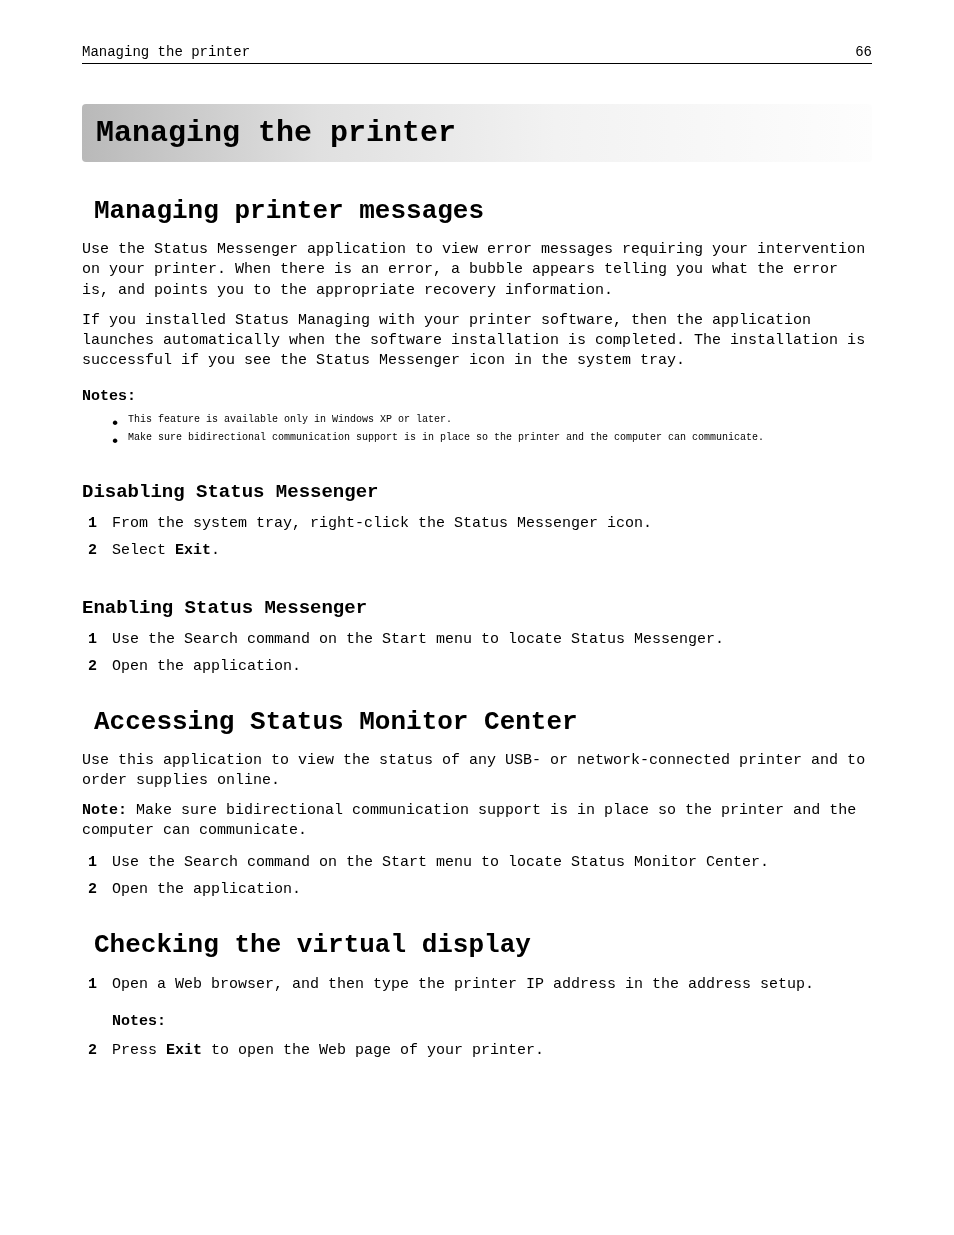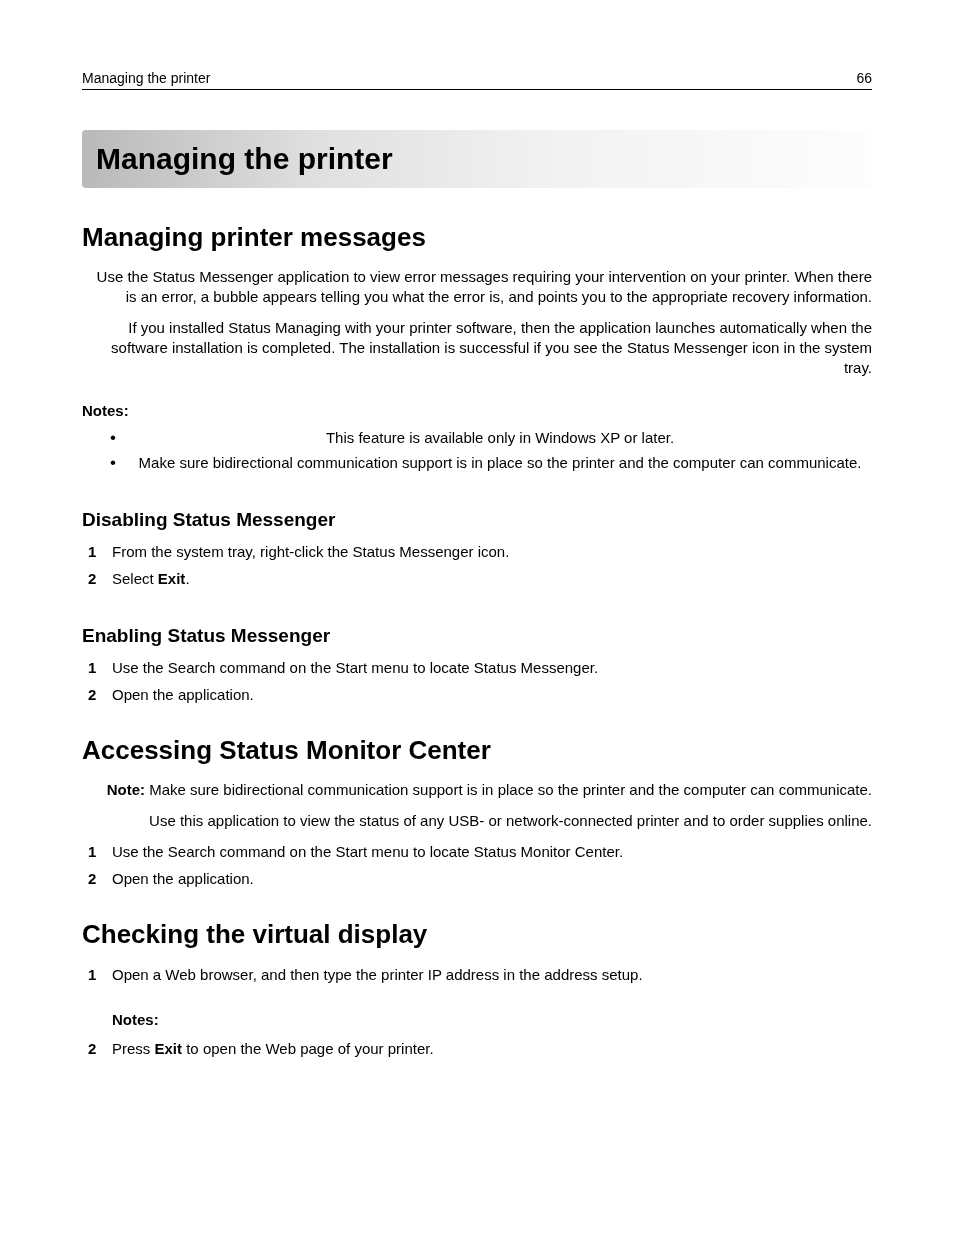--- a/index.html
+++ b/index.html
@@ -3,71 +3,70 @@
 <meta charset="utf-8">
 <style>
   body {
     font-family: "Segoe UI", "Helvetica Neue", Arial, sans-serif;
     margin: 0;
     background: #fff;
     color: #000;
     width: 954px;
   }
   .page {
-    padding: 70px 82px 60px 82px;
+    padding: 44px 82px 60px 82px;
+    font-family: Liberation Mono, monospace;
   }
   .running-header {
     display: flex;
     justify-content: space-between;
     border-bottom: 1px solid #000;
     padding-bottom: 3px;
     font-size: 14px;
     margin-bottom: 40px;
   }
   .chapter-title {
     background: linear-gradient(to right, #b9b9b9 0%, #e0e0e0 30%, #f2f2f2 60%, #fdfdfd 100%);
     font-size: 30px;
     font-weight: 700;
     padding: 12px 14px;
     border-radius: 4px;
     margin-bottom: 34px;
   }
   h1.section {
     font-size: 26px;
     font-weight: 700;
-    margin: 30px 0 14px 0;
+    margin: 30px 0 14px 12px;
   }
   h2.subsection {
     font-size: 19px;
     font-weight: 700;
     margin: 36px 0 10px 0;
   }
   p {
     font-size: 15px;
     line-height: 1.35;
     margin: 10px 0;
-    text-align: right;
   }
   .notes-label {
     font-weight: 700;
     font-size: 15px;
-    margin: 24px 0 8px 0;
+    margin: 16px 0 8px 0;
   }
   ul.bullets {
     list-style: none;
     padding: 0 0 0 28px;
     margin: 4px 0 8px 0;
   }
   ul.bullets li {
     position: relative;
-    font-size: 15px;
+    font-size: 10px;
     line-height: 1.4;
     padding-left: 18px;
     margin: 4px 0;
-    text-align: center;
   }
   ul.bullets li::before {
     content: "•";
     position: absolute;
     left: 0;
     top: -1px;
     font-size: 17px;
   }
   ol.steps {
     list-style: none;
@@ -130,24 +129,24 @@
     </li>
   </ol>
 
   <h2 class="subsection">Enabling Status Messenger</h2>
   <ol class="steps">
     <li>Use the Search command on the Start menu to locate Status Messenger.</li>
     <li>Open the application.</li>
   </ol>
 
   <h1 class="section">Accessing Status Monitor Center</h1>
+  <p>Use this application to view the status of any USB- or network-connected printer and to order supplies online.</p>
   <p>
     <span class="bold">Note:</span><span> Make sure bidirectional communication support is in place so the printer and the computer can communicate.</span>
   </p>
-  <p>Use this application to view the status of any USB- or network-connected printer and to order supplies online.</p>
   <ol class="steps">
     <li>Use the Search command on the Start menu to locate Status Monitor Center.</li>
     <li>Open the application.</li>
   </ol>
 
   <h1 class="section">Checking the virtual display</h1>
   <ol class="steps">
     <li>
       <span>Open a Web browser, and then type the printer IP address in the address setup.</span>
       <div class="step-inner-notes">

